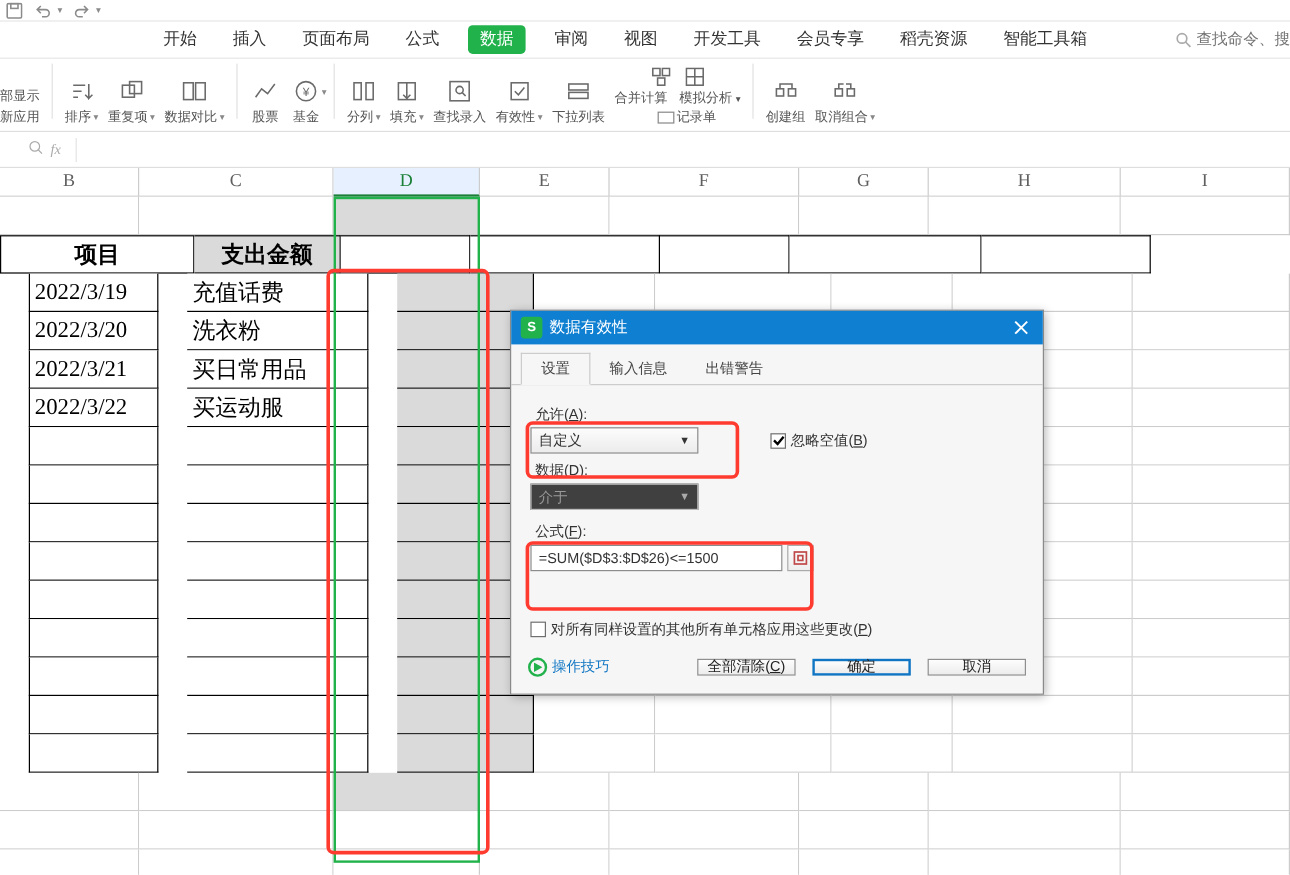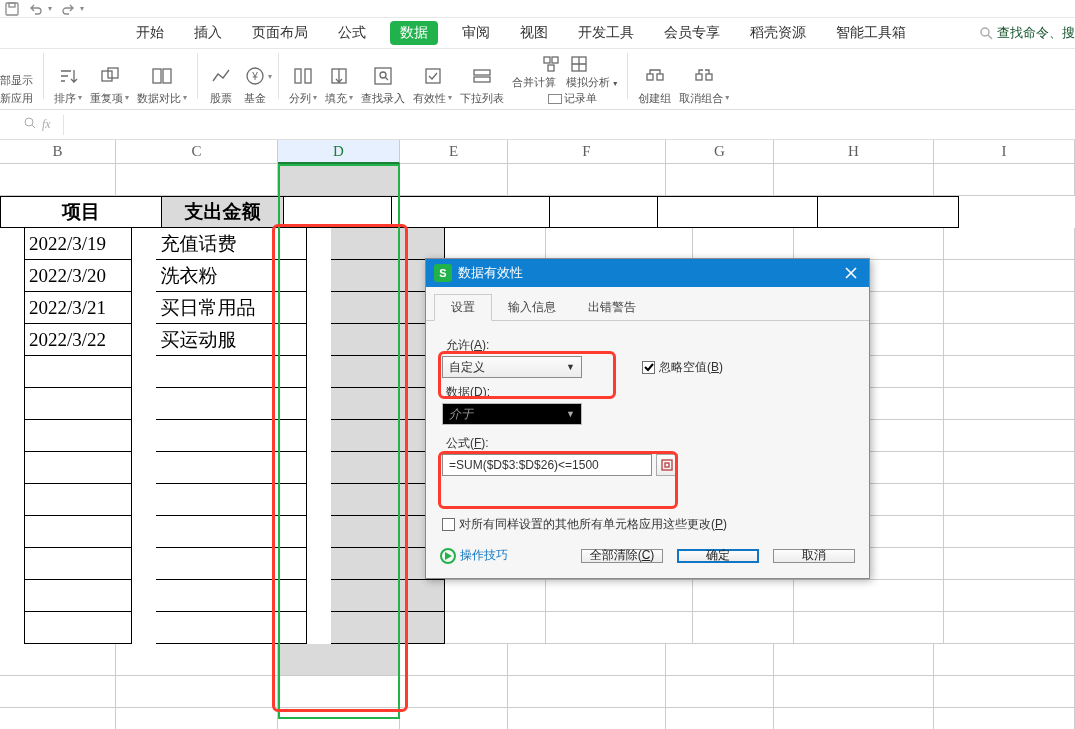--- a/index.html
+++ b/index.html
@@ -44,21 +44,21 @@
     background:#22b24c;
     color:#fff;
     border-radius:4px;
     padding:3px 10px;
   }
   .searchcmd {
     position:absolute;
     right:0;
     display:flex;
     align-items:center;
-    color:#14532d;
+    color:#737373;
     font-size:13px;
     gap:4px;
   }
   .searchcmd svg { stroke:#aaa; fill:none; stroke-width:1.4; }
 
   
   .ribbon {
     height: 62px;
     border-top:1px solid #e7e7e7;
     border-bottom:1px solid #dedede;
@@ -228,21 +228,21 @@
     width:140px;
     height:22px;
     border:1px solid #8c8c8c;
     background:linear-gradient(#fcfcfc,#ececec);
     display:flex;
     align-items:center;
     padding:0 6px;
     justify-content:space-between;
     font-size:12px;
   }
-  .select.disabled { color:#999; background:#000000; border-color:#bbb;font-style:italic;}
+  .select.disabled { color:#999; background:#404040; border-color:#bbb;}
   .select .tri { font-size:9px; color:#333; }
   .chk {
     display:flex;
     align-items:center;
     gap:4px;
   }
   .chk .box {
     width:13px; height:13px; border:1px solid #6f6f6f; background:#fff;
     display:flex; align-items:center; justify-content:center;
   }

